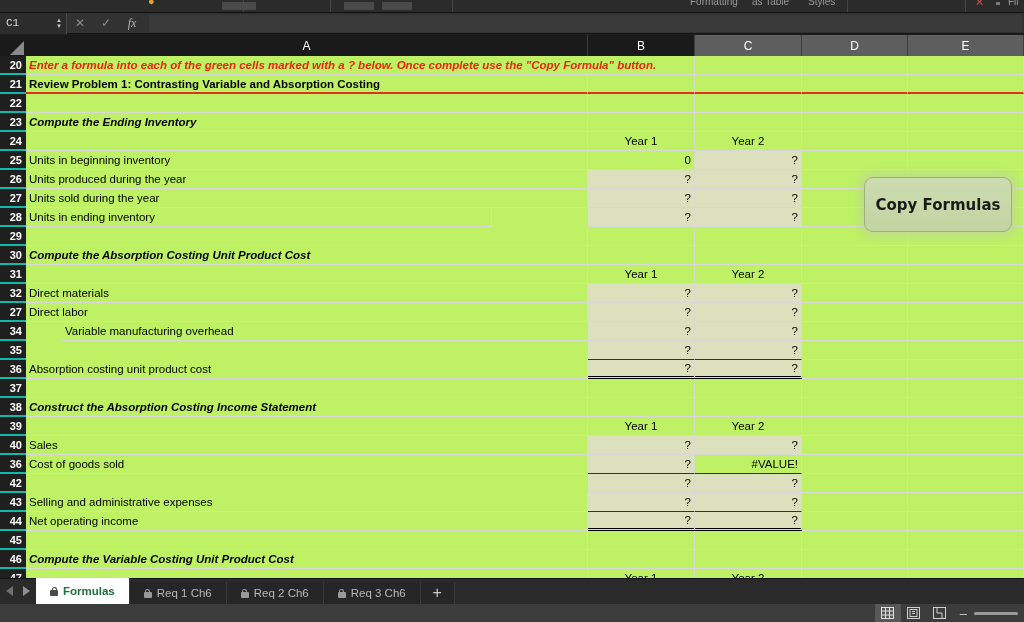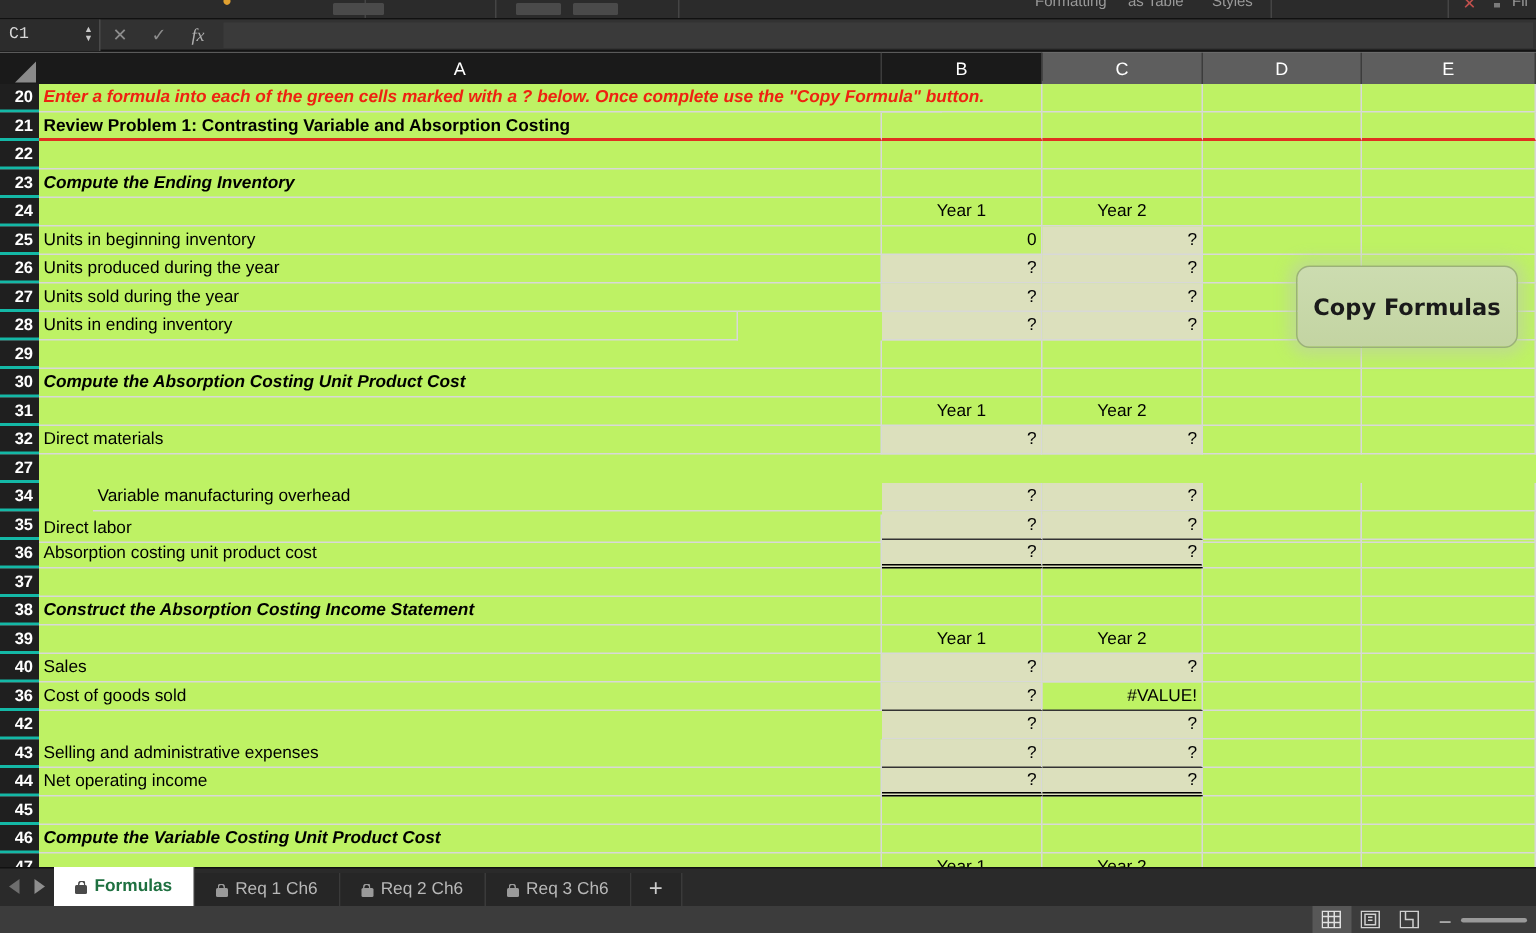--- a/index.html
+++ b/index.html
@@ -371,21 +371,21 @@
         <div class="cell" style="left: 776px; width: 106px;"></div>
         <div class="cell" style="left: 882px; width: 116px;"></div>
       </div>
       <div class="row" style="top: 228px;">
         <div class="cell" style="left: 0px; width: 562px; overflow: visible;">Direct materials</div>
         <div class="cell right green" style="left: 562px; width: 107px;">?</div>
         <div class="cell right green" style="left: 669px; width: 107px;">?</div>
         <div class="cell" style="left: 776px; width: 106px;"></div>
         <div class="cell" style="left: 882px; width: 116px;"></div>
       </div>
-      <div class="row" style="top: 247px; margin-top: 40px;">
+      <div class="row" style="top: 247px;">
         <div class="cell" style="left: 0px; width: 562px; overflow: visible;">Direct labor</div>
         <div class="cell right green" style="left: 562px; width: 107px;">?</div>
         <div class="cell right green" style="left: 669px; width: 107px;">?</div>
         <div class="cell" style="left: 776px; width: 106px;"></div>
         <div class="cell" style="left: 882px; width: 116px;"></div>
       </div>
       <div class="row" style="top: 266px;">
         <div class="cell" style="left: 0px; width: 562px; overflow: visible; margin-left: 36px;">Variable manufacturing overhead</div>
         <div class="cell right green" style="left: 562px; width: 107px;">?</div>
         <div class="cell right green" style="left: 669px; width: 107px;">?</div>

